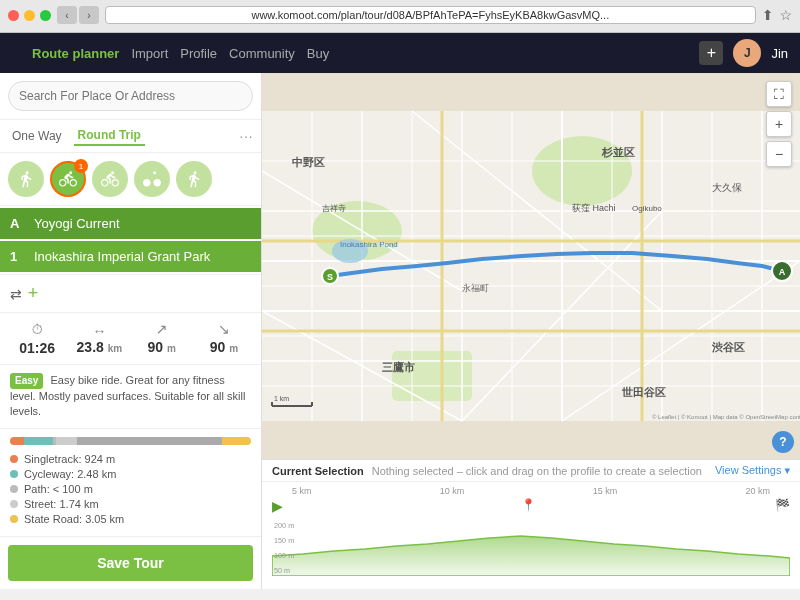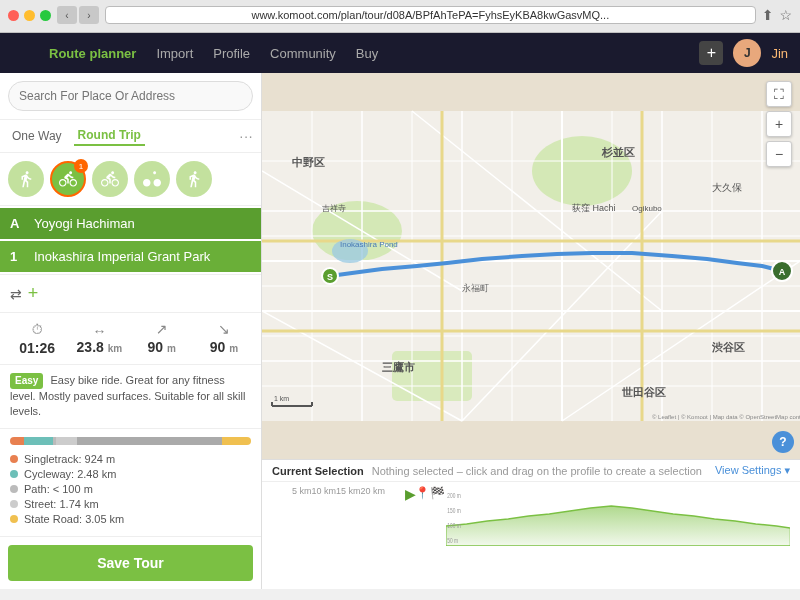--- a/index.html
+++ b/index.html
@@ -32,27 +32,27 @@
     .app { display: flex; flex-direction: column; height: 556px; }
 
     
     .topnav {
       background: #1a1a2e; display: flex; align-items: center; height: 40px; padding: 0 12px; gap: 16px; flex-shrink: 0;
     }
     .logo { display: flex; align-items: center; gap: 6px; }
     .logo-icon { width: 28px; height: 28px; background: #7bc043; border-radius: 50%; display: flex; align-items: center; justify-content: center; }
     .logo-icon svg { width: 18px; height: 18px; }
     .logo-text { color: white; font-size: 16px; font-weight: 600; }
-    .nav-links { display: flex; gap: 20px; margin-left: 37px; flex: 1; }
+    .nav-links { display: flex; gap: 12px; margin-left: 20px; flex: 1; }
     .nav-link { color: #aaa; font-size: 13px; cursor: pointer; text-decoration: none; }
     .nav-link.active { color: #7bc043; font-weight: 600; }
     .nav-right { display: flex; align-items: center; gap: 10px; }
     .nav-plus { background: #444; color: white; width: 24px; height: 24px; border-radius: 4px; display: flex; align-items: center; justify-content: center; font-size: 16px; cursor: pointer; }
     .user-avatar { width: 28px; height: 28px; border-radius: 50%; background: #e8a87c; display: flex; align-items: center; justify-content: center; font-size: 12px; color: #333; font-weight: 600; }
-    .user-name { color: #fdba74; font-size: 13px; }
+    .user-name { color: #ffffff; font-size: 13px; }
 
     
     .main-area { display: flex; flex: 1; overflow: hidden; }
 
     
     .sidebar { width: 262px; background: white; display: flex; flex-direction: column; border-right: 1px solid #ddd; flex-shrink: 0; overflow-y: auto; }
 
     .search-bar { padding: 8px; border-bottom: 1px solid #eee; }
     .search-input { width: 100%; padding: 7px 10px; border: 1px solid #ddd; border-radius: 20px; font-size: 12px; color: #999; background: #f9f9f9; }
 
@@ -197,21 +197,21 @@
         <div class="activity-icon dim" title="Run">
           <svg width="18" height="18" viewBox="0 0 24 24" fill="white">
               <path d="M13.5 5.5c1.1 0 2-.9 2-2s-.9-2-2-2-2 .9-2 2 .9 2 2 2zM9.8 8.9L7 23h2.1l1.8-8 2.1 2v6h2v-7.5l-2.1-2 .6-3C14.8 12 16.8 13 19 13v-2c-1.9 0-3.5-1-4.3-2.4l-1-1.6c-.4-.6-1-1-1.7-1-.3 0-.5.1-.8.1L6 8.3V13h2V9.6l1.8-.7z"></path>
             </svg>
         </div>
       </div>
 
       <div class="waypoints">
         <div class="waypoint" style="background:#5a9e2f;">
           <span class="waypoint-letter">A</span>
-          <span class="waypoint-name">Yoyogi Hachiman</span>
+          <span class="waypoint-name">Yoyogi Current</span>
         </div>
         <div class="waypoint" style="background:#6aaf38; margin-top: 1px;">
           <span class="waypoint-letter">1</span>
           <span class="waypoint-name">Inokashira Imperial Grant Park</span>
         </div>
       </div>
 
       <div class="fitness-row">
         <span style="color:#666; font-size:14px;">⇄</span>
         <span style="color:#7bc043; font-size:18px; font-weight:300; cursor:pointer;">+</span>
@@ -364,21 +364,21 @@
         <div class="help-btn">?</div>
       </div>
 
       <div class="elevation-section">
         <div class="elevation-header">
           <span class="current-selection-label">Current Selection</span>
           <span class="current-selection-hint">Nothing selected – click and drag on the profile to create a selection</span>
           <span class="view-settings-link">View Settings ▾</span>
         </div>
 
-        <div style="flex:1; display:flex; flex-direction:row; padding: 4px 10px 4px;">
+        <div style="flex:1; display:flex; flex-direction:column; padding: 4px 10px 4px;">
 
           <div style="display:flex; justify-content:space-between; padding: 0 20px 2px;">
             <span style="font-size:9px;color:#999;">5 km</span>
             <span style="font-size:9px;color:#999;">10 km</span>
             <span style="font-size:9px;color:#999;">15 km</span>
             <span style="font-size:9px;color:#999;">20 km</span>
           </div>
 
           <div style="display:flex; justify-content:space-between; padding: 0 0 2px; position:relative;">
             <div style="display:flex;flex-direction:column;align-items:center;">

